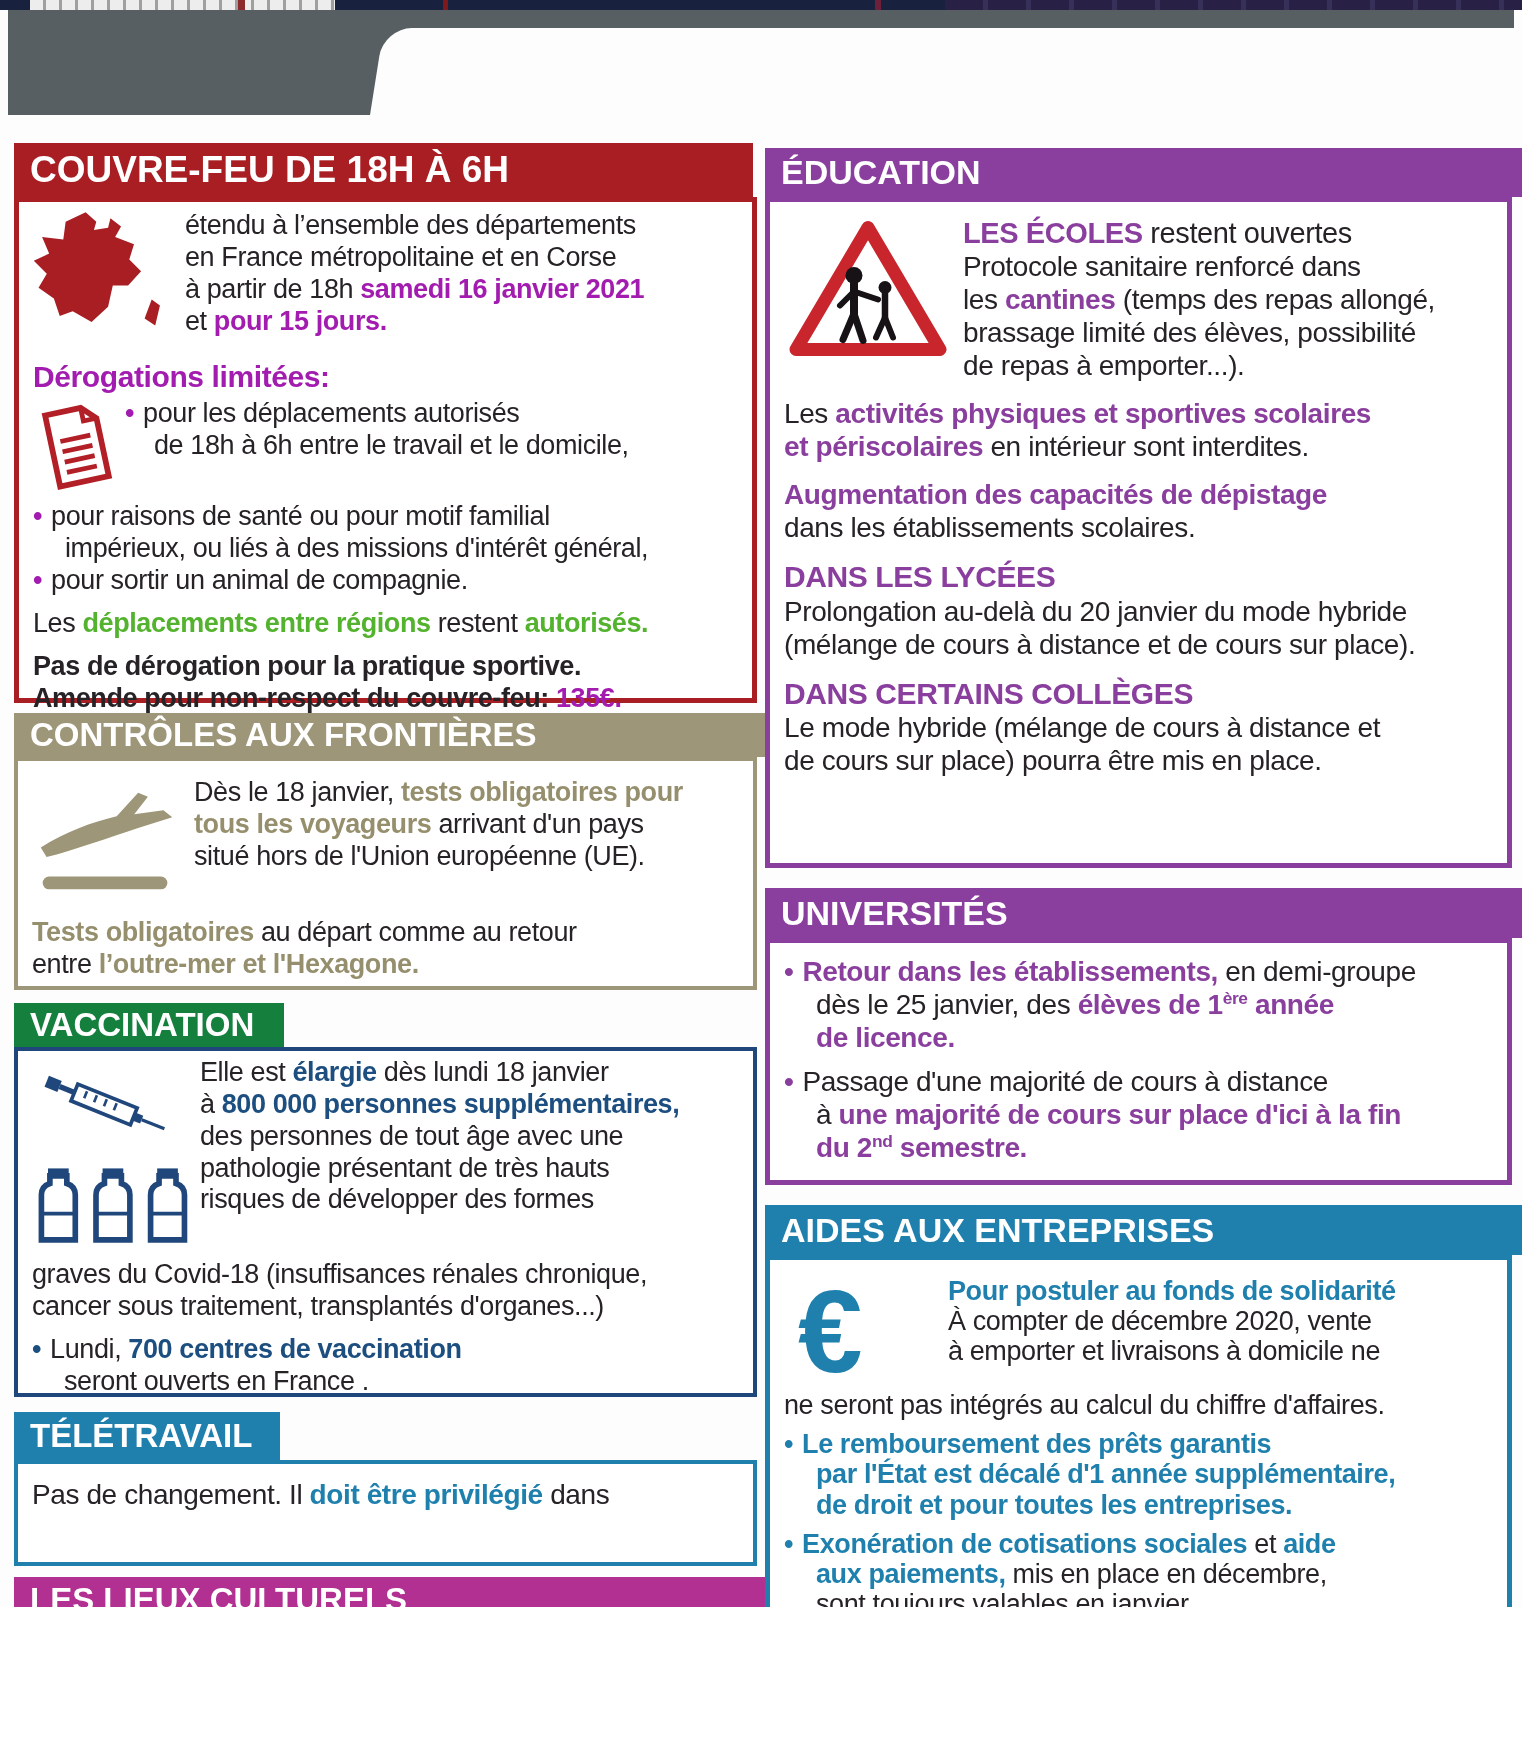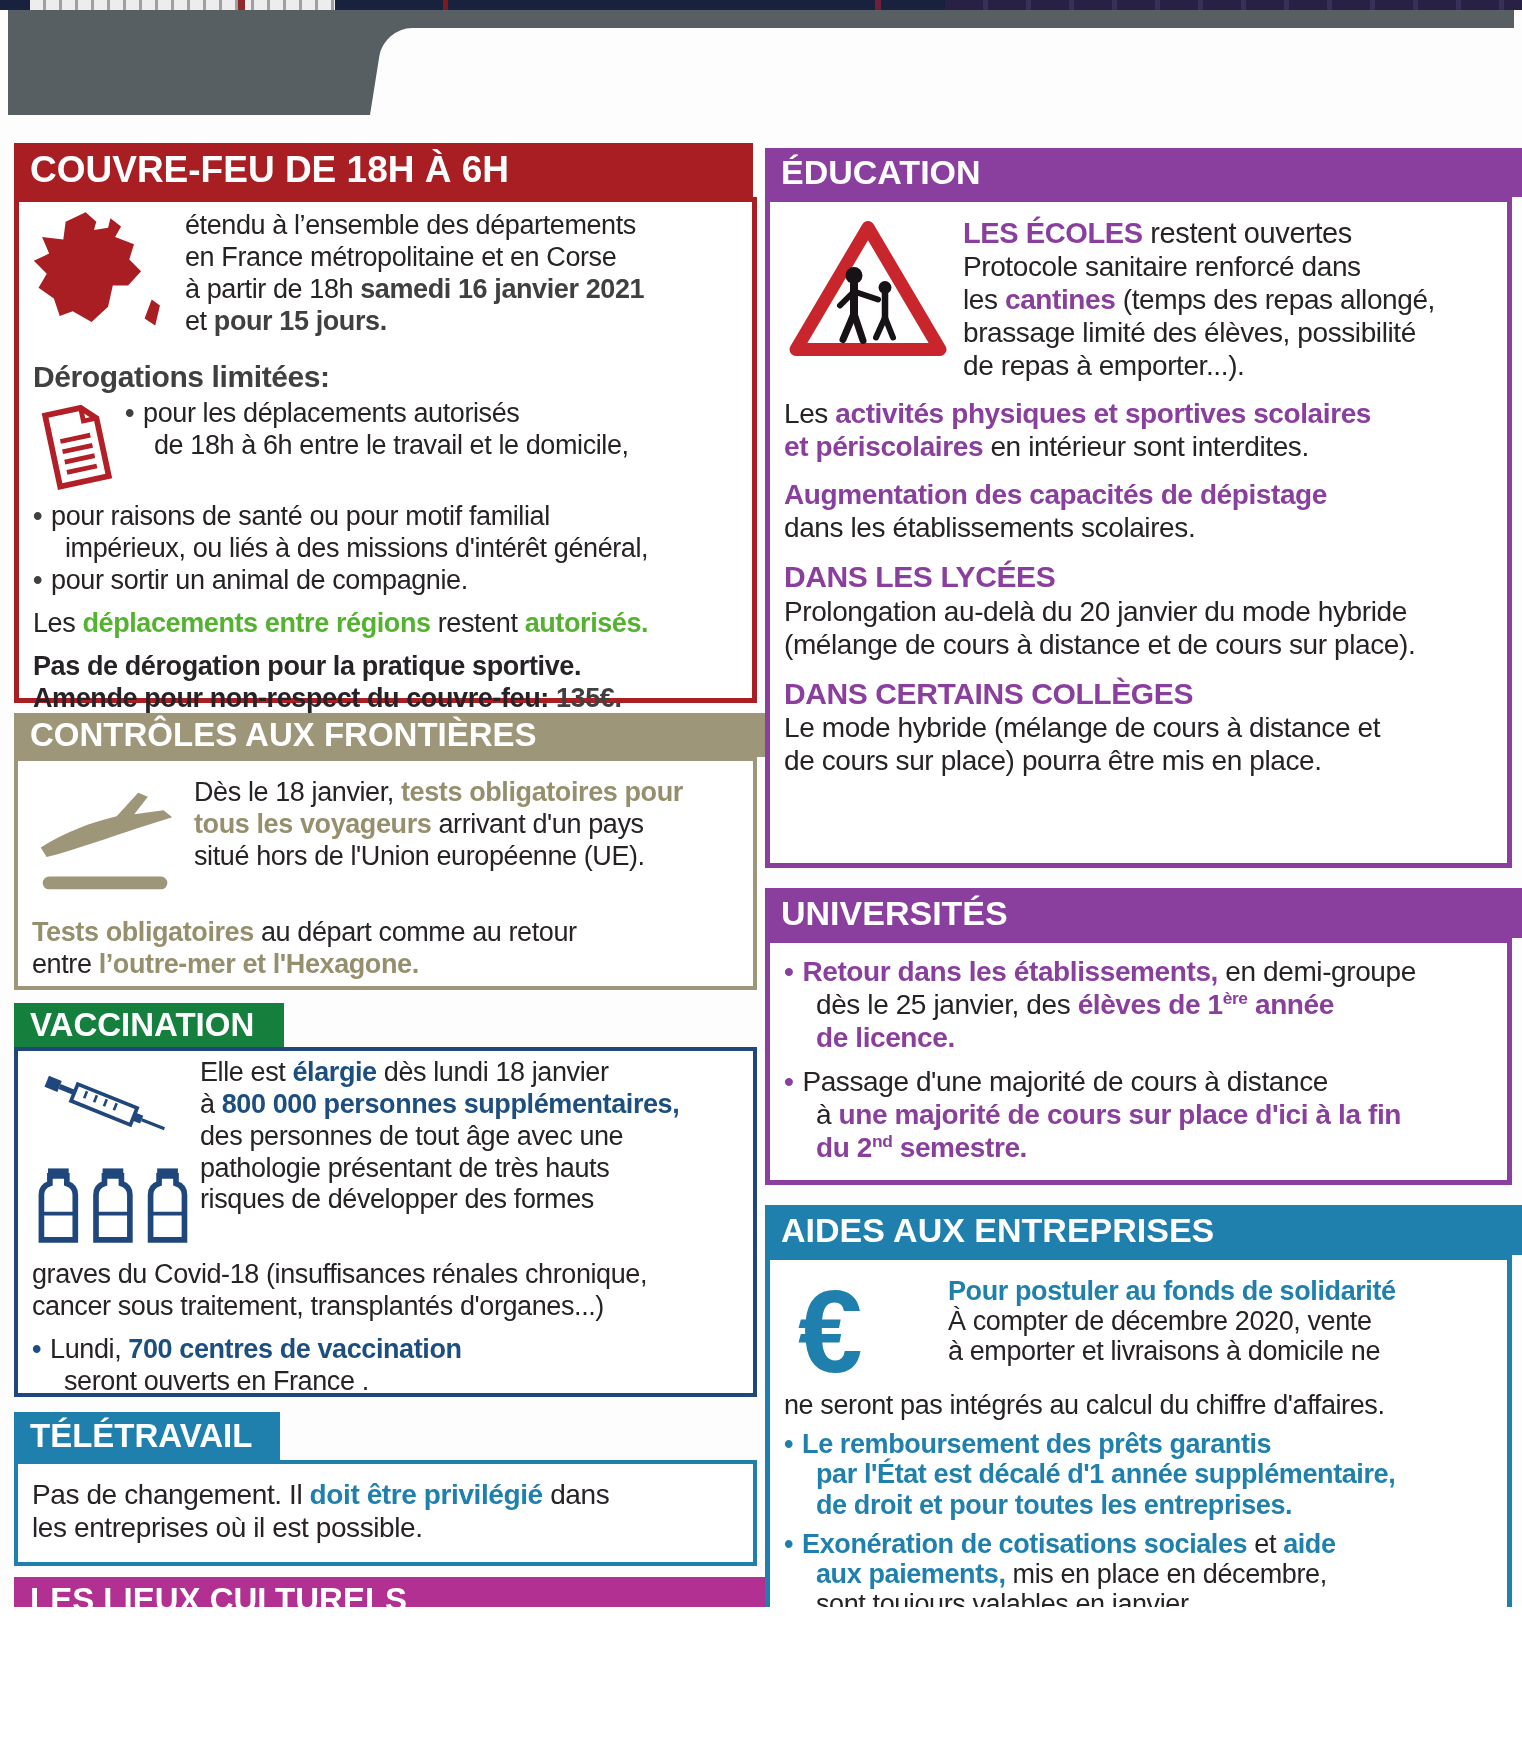--- a/index.html
+++ b/index.html
@@ -34,21 +34,21 @@
   .mt{margin-top:11px;}
   .hd{font-size:30px;margin-top:10px;font-weight:700;}
   .lg{font-size:29px;}
   .xl{font-size:34px;}
   .ind1{margin-left:29px;}
   .ind2{margin-left:32px;}
   .media{display:flex;align-items:flex-start;}
   .icol{flex:0 0 auto;}
   .lcol{flex:1 1 auto;}
 
-  .c-red{color:#404040;} .c-green{color:#53b32e;} .c-olive{color:#968f6d;}
+  .c-red{color:#a21caf;} .c-green{color:#53b32e;} .c-olive{color:#968f6d;}
   .c-navy{color:#1d4e80;} .c-blue{color:#1f80ae;} .c-magenta{color:#b13092;}
   .c-purple{color:#8a3f9e;}
 
   
   .h-couvre {left:14px;top:143px;width:723px;height:54px;line-height:54px;font-size:37px;background:#a81e23;}
   .b-couvre {left:14px;top:197px;width:743px;height:506px;border:5px solid #a81e23;font-size:27px;}
   .h-contr  {left:14px;top:713px;width:743px;height:44px;line-height:44px;font-size:33px;background:#9d9678;}
   .b-contr  {left:14px;top:757px;width:743px;height:233px;border:4px solid #9d9678;font-size:27px;}
   .h-vacc   {left:14px;top:1003px;width:254px;height:44px;line-height:44px;font-size:33px;background:#15803d;}
   .b-vacc   {left:14px;top:1047px;width:743px;height:350px;border:4px solid #20477b;font-size:27px;padding-top:6px;}
@@ -222,21 +222,20 @@
     <div>
         <div class="line mt"><span class="bu c-navy">•</span><span>Lundi, </span><span class="c-navy b">700 centres de vaccination</span></div>
         <div class="line ind2"><span>seront ouverts en France .</span></div>
       </div>
   </div>
 
   <div class="sec-h h-tele">TÉLÉTRAVAIL</div>
   <div class="box b-tele">
     <div>
         <div class="line"><span>Pas de changement. Il </span><span class="c-blue b">doit être privilégié</span><span> dans</span></div>
-        <div class="line"><span>les entreprises où il est possible.</span></div>
       </div>
   </div>
 
   <div class="sec-h h-lieux">LES LIEUX CULTURELS</div>
   <div class="box b-lieux">
     <div class="media">
       <div class="icol" style="width:158px;margin-top:-4px;">
         <svg width="150" height="68" viewBox="0 0 150 68">
           <g fill="#b13092">
             <rect x="2" y="2" width="62" height="12"></rect>

